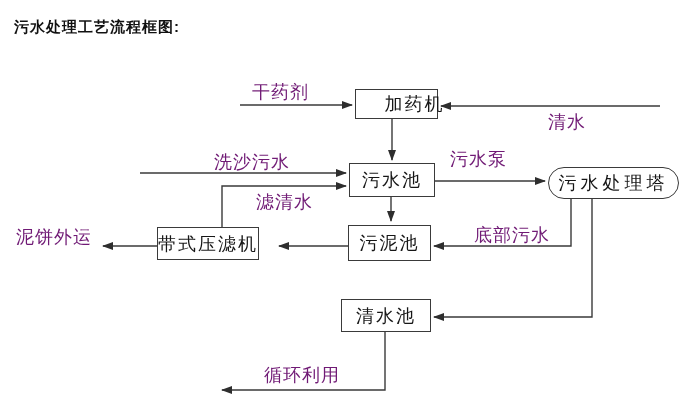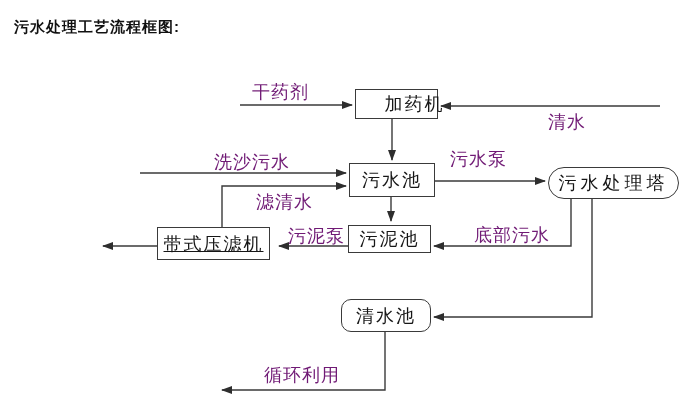--- a/index.html
+++ b/index.html
@@ -17,23 +17,23 @@
     display:flex;align-items:center;justify-content:center;
     font-size:18px;letter-spacing:2px;white-space:nowrap;color:#161616;
   }
   .lbl{
     position:absolute;font-size:18px;letter-spacing:1px;white-space:nowrap;color:#701a75;
   }
   
   .n-dosing{left:355px;top:89px;width:83px;height:30px;padding-left:36px;}
   .n-sewage{left:349px;top:163px;width:86px;height:34px;}
   .n-tower{left:548px;top:167px;width:131px;height:32px;letter-spacing:4px;border-radius:16px;}
-  .n-sludge{left:348px;top:225px;width:83px;height:28px;}
-  .n-press{left:157px;top:227px;width:113px;height:33px;text-decoration:underline;}
-  .n-clean{left:341px;top:299px;width:90px;height:33px;border-radius:10px;}
+  .n-sludge{left:348px;top:225px;width:83px;height:36px;}
+  .n-press{left:157px;top:227px;width:102px;height:33px;}
+  .n-clean{left:341px;top:299px;width:90px;height:33px;}
   
   .l-dry{left:252px;top:80px;}
   .l-cleanwater{left:548px;top:79px;margin-top:31px;}
   .l-sandwash{left:174px;top:150px;margin-left:40px;}
   .l-sewagepump{left:450px;top:147px;}
   .l-filtered{left:256px;top:190px;}
   .l-sludgepump{left:288px;top:224px;}
   .l-bottom{left:474px;top:223px;}
   .l-mudcake{left:16px;top:225px;}
   .l-recycle{left:264px;top:363px;}
@@ -72,17 +72,17 @@
   <div class="node n-tower">污水处理塔</div>
   <div class="node n-sludge">污泥池</div>
   <div class="node n-press">带式压滤机</div>
   <div class="node n-clean">清水池</div>
 
   <div class="lbl l-dry">干药剂</div>
   <div class="lbl l-cleanwater">清水</div>
   <div class="lbl l-sandwash">洗沙污水</div>
   <div class="lbl l-sewagepump">污水泵</div>
   <div class="lbl l-filtered">滤清水</div>
-  <div class="lbl l-sludgepump">污泥泵</div>
   <div class="lbl l-bottom">底部污水</div>
+  <div class="lbl l-mudcake">泥饼外运</div>
   <div class="lbl l-recycle">循环利用</div>
 
 </div>
 
 </body></html>

